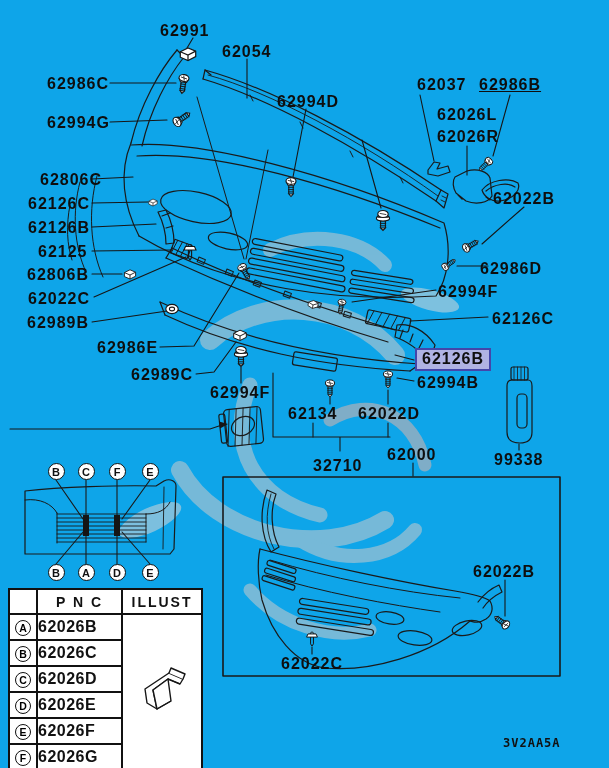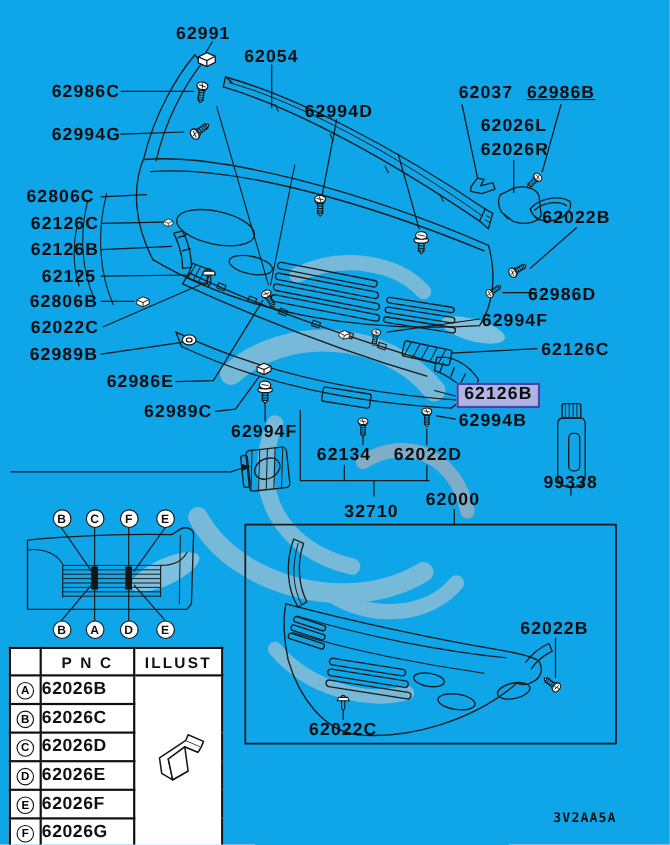--- a/index.html
+++ b/index.html
@@ -297,41 +297,41 @@
 <div id="labels-layer">
       <div class="plabel" style="left: 160px; top: 22px;">62991</div>
       <div class="plabel" style="left: 222px; top: 43px;">62054</div>
       <div class="plabel" style="left: 47px; top: 75px;">62986C</div>
       <div class="plabel" style="left: 277px; top: 93px;">62994D</div>
       <div class="plabel" style="left: 47px; top: 114px;">62994G</div>
       <div class="plabel" style="left: 393px; top: 76px; margin-left: 24px;">62037</div>
       <div class="plabel" style="left: 479px; top: 76px; text-decoration: underline;">62986B</div>
       <div class="plabel" style="left: 437px; top: 106px;">62026L</div>
       <div class="plabel" style="left: 437px; top: 128px;">62026R</div>
-      <div class="plabel" style="left: 24px; top: 171px;">62806C</div>
+      <div class="plabel" style="left: 40px; top: 171px;">62806C</div>
       <div class="plabel" style="left: 28px; top: 195px;">62126C</div>
       <div class="plabel" style="left: 493px; top: 190px;">62022B</div>
       <div class="plabel" style="left: 28px; top: 219px;">62126B</div>
       <div class="plabel" style="left: 38px; top: 243px;">62125</div>
       <div class="plabel" style="left: 27px; top: 266px;">62806B</div>
       <div class="plabel" style="left: 480px; top: 260px;">62986D</div>
       <div class="plabel" style="left: 28px; top: 290px;">62022C</div>
       <div class="plabel" style="left: 438px; top: 283px;">62994F</div>
       <div class="plabel" style="left: 27px; top: 314px;">62989B</div>
       <div class="plabel" style="left: 492px; top: 310px;">62126C</div>
       <div class="plabel" style="left: 97px; top: 339px;">62986E</div>
       <div class="plabel hl" style="left: 415px; top: 348px; background: rgb(176, 179, 227); border-color: rgb(68, 70, 170);">62126B</div>
       <div class="plabel" style="left: 131px; top: 366px;">62989C</div>
       <div class="plabel" style="left: 417px; top: 374px;">62994B</div>
       <div class="plabel" style="left: 210px; top: 384px;">62994F</div>
       <div class="plabel" style="left: 288px; top: 405px;">62134</div>
       <div class="plabel" style="left: 358px; top: 405px;">62022D</div>
       <div class="plabel" style="left: 313px; top: 457px;">32710</div>
       <div class="plabel" style="left: 387px; top: 446px;">62000</div>
-      <div class="plabel" style="left: 494px; top: 431px;">99338</div>
+      <div class="plabel" style="left: 494px; top: 451px;">99338</div>
       <div class="plabel" style="left: 473px; top: 563px;">62022B</div>
       <div class="plabel" style="left: 281px; top: 655px;">62022C</div>
     </div>
 
 <div class="footer-code">3V2AA5A</div>
 
 <table class="pnc">
   <thead>
     <tr>
       <th style="width:26px"></th>

